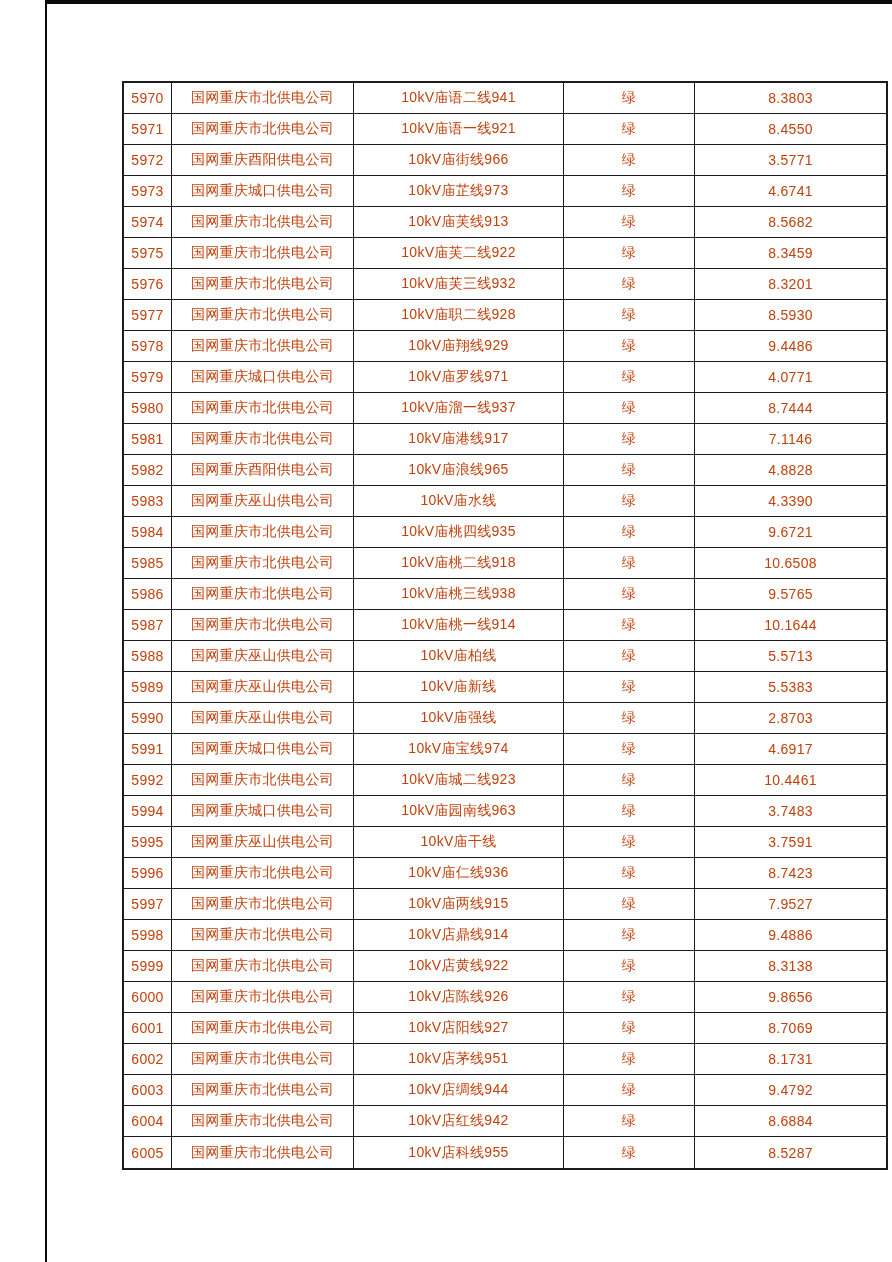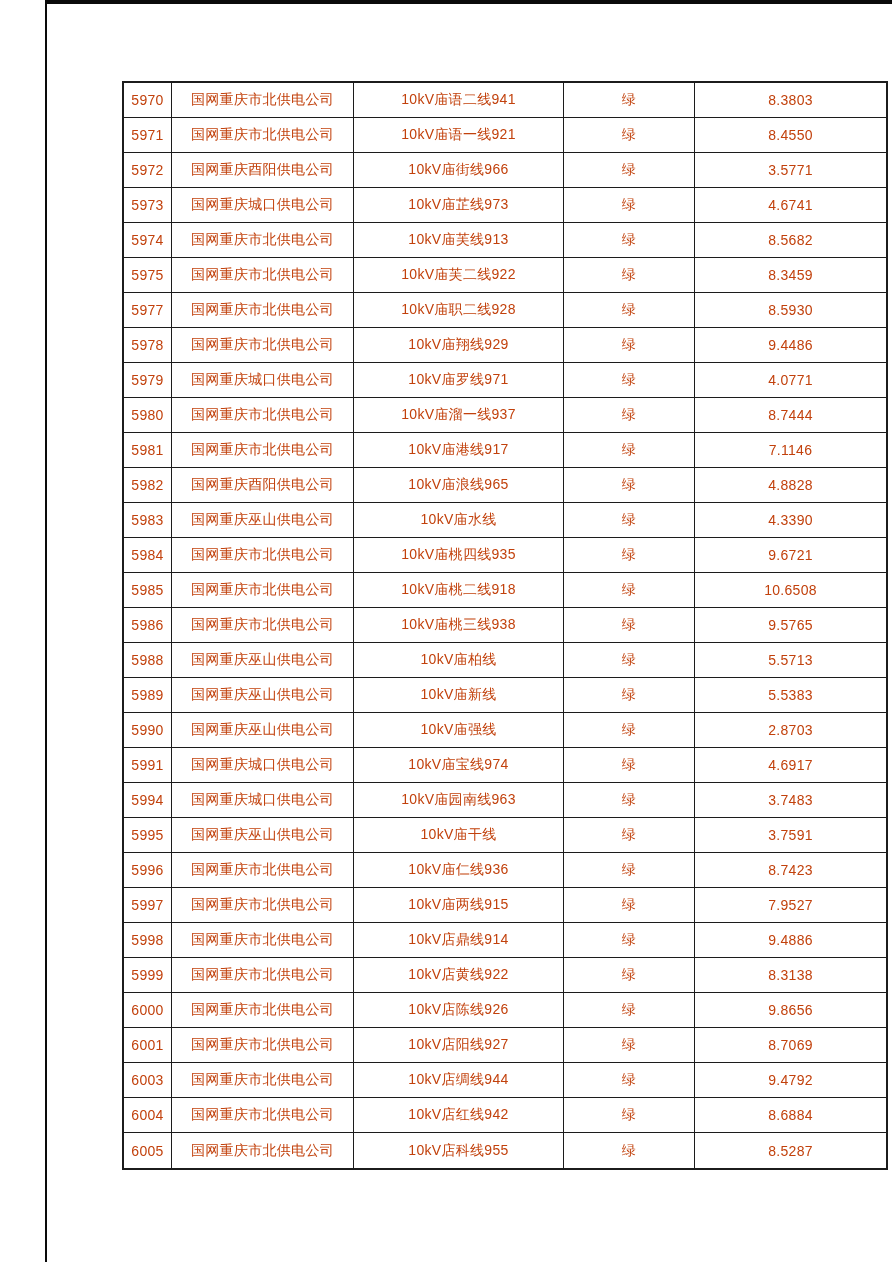--- a/index.html
+++ b/index.html
@@ -118,20 +118,27 @@
   </tr>
 
   <tr>
     <td class="col-index">5975</td>
     <td class="col-company">国网重庆市北供电公司</td>
     <td class="col-line">10kV庙芙二线922</td>
     <td class="col-status">绿</td>
     <td class="col-value">8.3459</td>
   </tr>
 
+  <tr>
+    <td class="col-index">5976</td>
+    <td class="col-company">国网重庆市北供电公司</td>
+    <td class="col-line">10kV庙芙三线932</td>
+    <td class="col-status">绿</td>
+    <td class="col-value">8.3201</td>
+  </tr>
 
   <tr>
     <td class="col-index">5977</td>
     <td class="col-company">国网重庆市北供电公司</td>
     <td class="col-line">10kV庙职二线928</td>
     <td class="col-status">绿</td>
     <td class="col-value">8.5930</td>
   </tr>
 
   <tr>
@@ -199,20 +206,27 @@
   </tr>
 
   <tr>
     <td class="col-index">5986</td>
     <td class="col-company">国网重庆市北供电公司</td>
     <td class="col-line">10kV庙桃三线938</td>
     <td class="col-status">绿</td>
     <td class="col-value">9.5765</td>
   </tr>
 
+  <tr>
+    <td class="col-index">5987</td>
+    <td class="col-company">国网重庆市北供电公司</td>
+    <td class="col-line">10kV庙桃一线914</td>
+    <td class="col-status">绿</td>
+    <td class="col-value">10.1644</td>
+  </tr>
 
   <tr>
     <td class="col-index">5988</td>
     <td class="col-company">国网重庆巫山供电公司</td>
     <td class="col-line">10kV庙柏线</td>
     <td class="col-status">绿</td>
     <td class="col-value">5.5713</td>
   </tr>
 
   <tr>
@@ -232,20 +246,27 @@
   </tr>
 
   <tr>
     <td class="col-index">5991</td>
     <td class="col-company">国网重庆城口供电公司</td>
     <td class="col-line">10kV庙宝线974</td>
     <td class="col-status">绿</td>
     <td class="col-value">4.6917</td>
   </tr>
 
+  <tr>
+    <td class="col-index">5992</td>
+    <td class="col-company">国网重庆市北供电公司</td>
+    <td class="col-line">10kV庙城二线923</td>
+    <td class="col-status">绿</td>
+    <td class="col-value">10.4461</td>
+  </tr>
 
 
   <tr>
     <td class="col-index">5994</td>
     <td class="col-company">国网重庆城口供电公司</td>
     <td class="col-line">10kV庙园南线963</td>
     <td class="col-status">绿</td>
     <td class="col-value">3.7483</td>
   </tr>
 
@@ -298,20 +319,27 @@
   </tr>
 
   <tr>
     <td class="col-index">6001</td>
     <td class="col-company">国网重庆市北供电公司</td>
     <td class="col-line">10kV店阳线927</td>
     <td class="col-status">绿</td>
     <td class="col-value">8.7069</td>
   </tr>
 
+  <tr>
+    <td class="col-index">6002</td>
+    <td class="col-company">国网重庆市北供电公司</td>
+    <td class="col-line">10kV店茅线951</td>
+    <td class="col-status">绿</td>
+    <td class="col-value">8.1731</td>
+  </tr>
 
   <tr>
     <td class="col-index">6003</td>
     <td class="col-company">国网重庆市北供电公司</td>
     <td class="col-line">10kV店绸线944</td>
     <td class="col-status">绿</td>
     <td class="col-value">9.4792</td>
   </tr>
 
   <tr>

